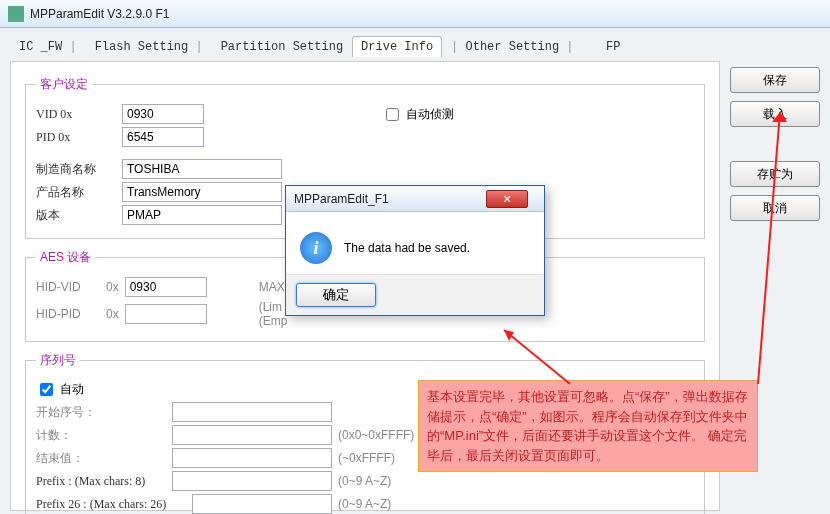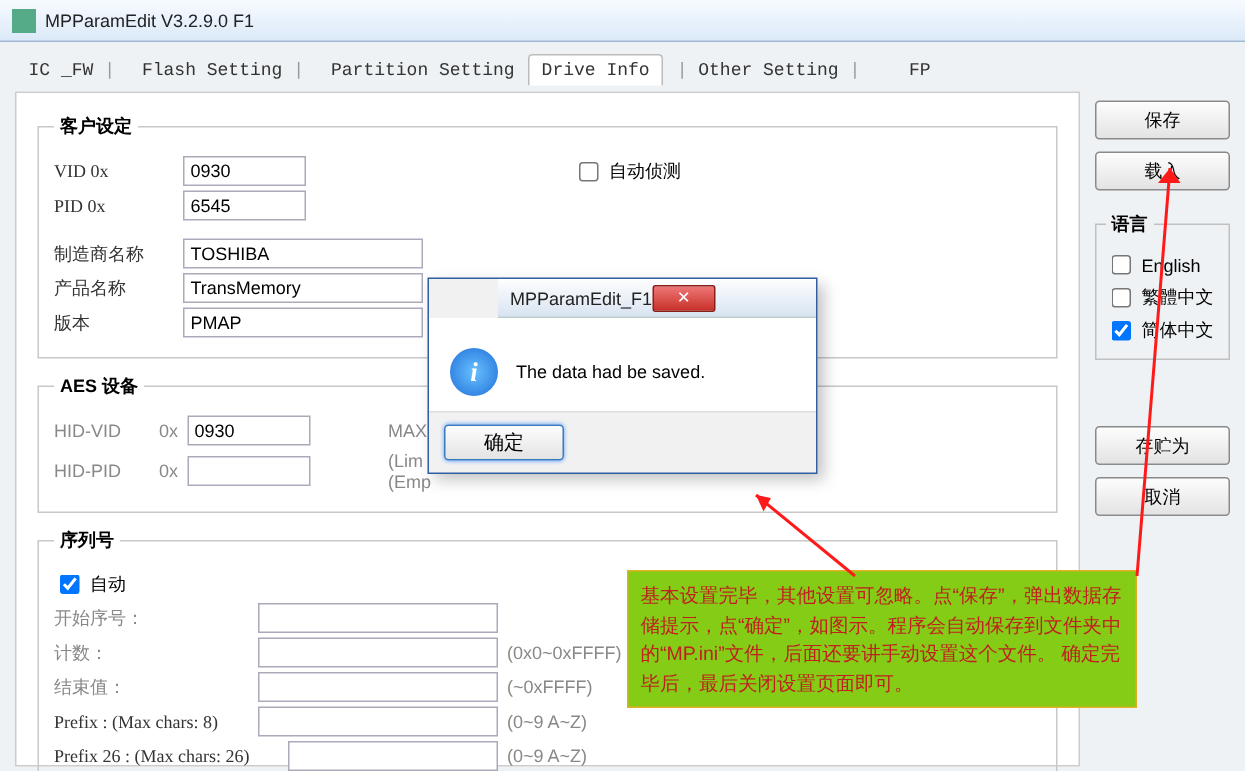--- a/index.html
+++ b/index.html
@@ -46,21 +46,21 @@
     border:1px solid #ccc;
     padding:10px 14px;
     height: 450px;
     position:relative;
   }
   fieldset {
     border:1px solid #c8c8c8;
     margin:4px 0 10px 0;
     padding:8px 10px 10px 10px;
   }
-  legend { padding:0 4px; color:#000000;font-weight:bold;}
+  legend { padding:0 4px; color:#a21caf;}
   .row { display:flex; align-items:center; gap:6px; margin:3px 0;}
   .lbl { width:80px; color:#333;font-family:Liberation Serif, serif;}
   .lbl.gray { color:#888;}
   .lbl2 { width:64px; color:#888;}
   input[type=text] {
     height:20px; border:1px solid #aab; padding:1px 4px; font-size:12px;
   }
   input.short { width:82px;}
   input.med { width:160px;}
   input.long { width:160px;}
@@ -83,45 +83,44 @@
   }
   .langbox {
     border:1px solid #c0c0c0;
     padding:6px 6px;
     margin-top:6px;
   }
   .langbox .row { gap:4px; margin:3px 0;}
   
   .note {
     position:absolute;
-    background:#84cc16;
+    background:#fca5a5;
     color:#c02020;
     font-size:13px;
     line-height:1.5;
     padding:6px 8px;
     border:1px solid #e0b020;
   }
   
   .modal {
     position:absolute;
     left:285px; top:185px;
     width:260px;
     border:1px solid #2f5fa0;
     background:#f1f1f1;
     box-shadow:4px 4px 10px rgba(0,0,0,.25);
     z-index:30;
   }
   .modal .mtitle {
     height:26px;
     background:linear-gradient(#fefefe,#d8e4f2);
-    display:flex; align-items:center; 
-    padding:0 4px 0 8px;
+    display:flex; align-items:center; justify-content:space-between;
+    padding:0 16px 0 8px;
     font-size:12px; color:#222;
     border-bottom:1px solid #bcc;
-    margin-left:46px;
   }
   .closebtn {
     width:42px;height:18px;
     background:linear-gradient(#e77,#c83028);
     border:1px solid #8a1f18;
     border-radius:2px;
     color:#fff; text-align:center;
     font-size:11px; line-height:16px;
   }
   .modal .mbody {
@@ -255,35 +254,20 @@
         <span class="hint">(0~9 A~Z)</span>
       </div>
 
     </fieldset>
   </div>
 
   <div class="rightpane">
     <button class="btn">保存</button>
     <button class="btn">载入</button>
 
-    <fieldset class="langbox">
-      <legend>语言</legend>
-      <label class="row">
-          <input type="checkbox" style="">
-          <span>English</span>
-        </label>
-      <label class="row">
-          <input type="checkbox" style="">
-          <span>繁體中文</span>
-        </label>
-      <label class="row">
-          <input type="checkbox" checked="" style="">
-          <span>简体中文</span>
-        </label>
-    </fieldset>
 
     <div style="height:18px"></div>
     <button class="btn">存贮为</button>
     <button class="btn">取消</button>
   </div>
 </div>
 
 <div class="note" style="left:418px; top:380px; width:340px;">
   <span>基本设置完毕，其他设置可忽略。点“保存”，弹出数据存储提示，点“确定”，如图示。程序会自动保存到文件夹中的“MP.ini”文件，后面还要讲手动设置这个文件。 确定完毕后，最后关闭设置页面即可。</span>
 </div>

